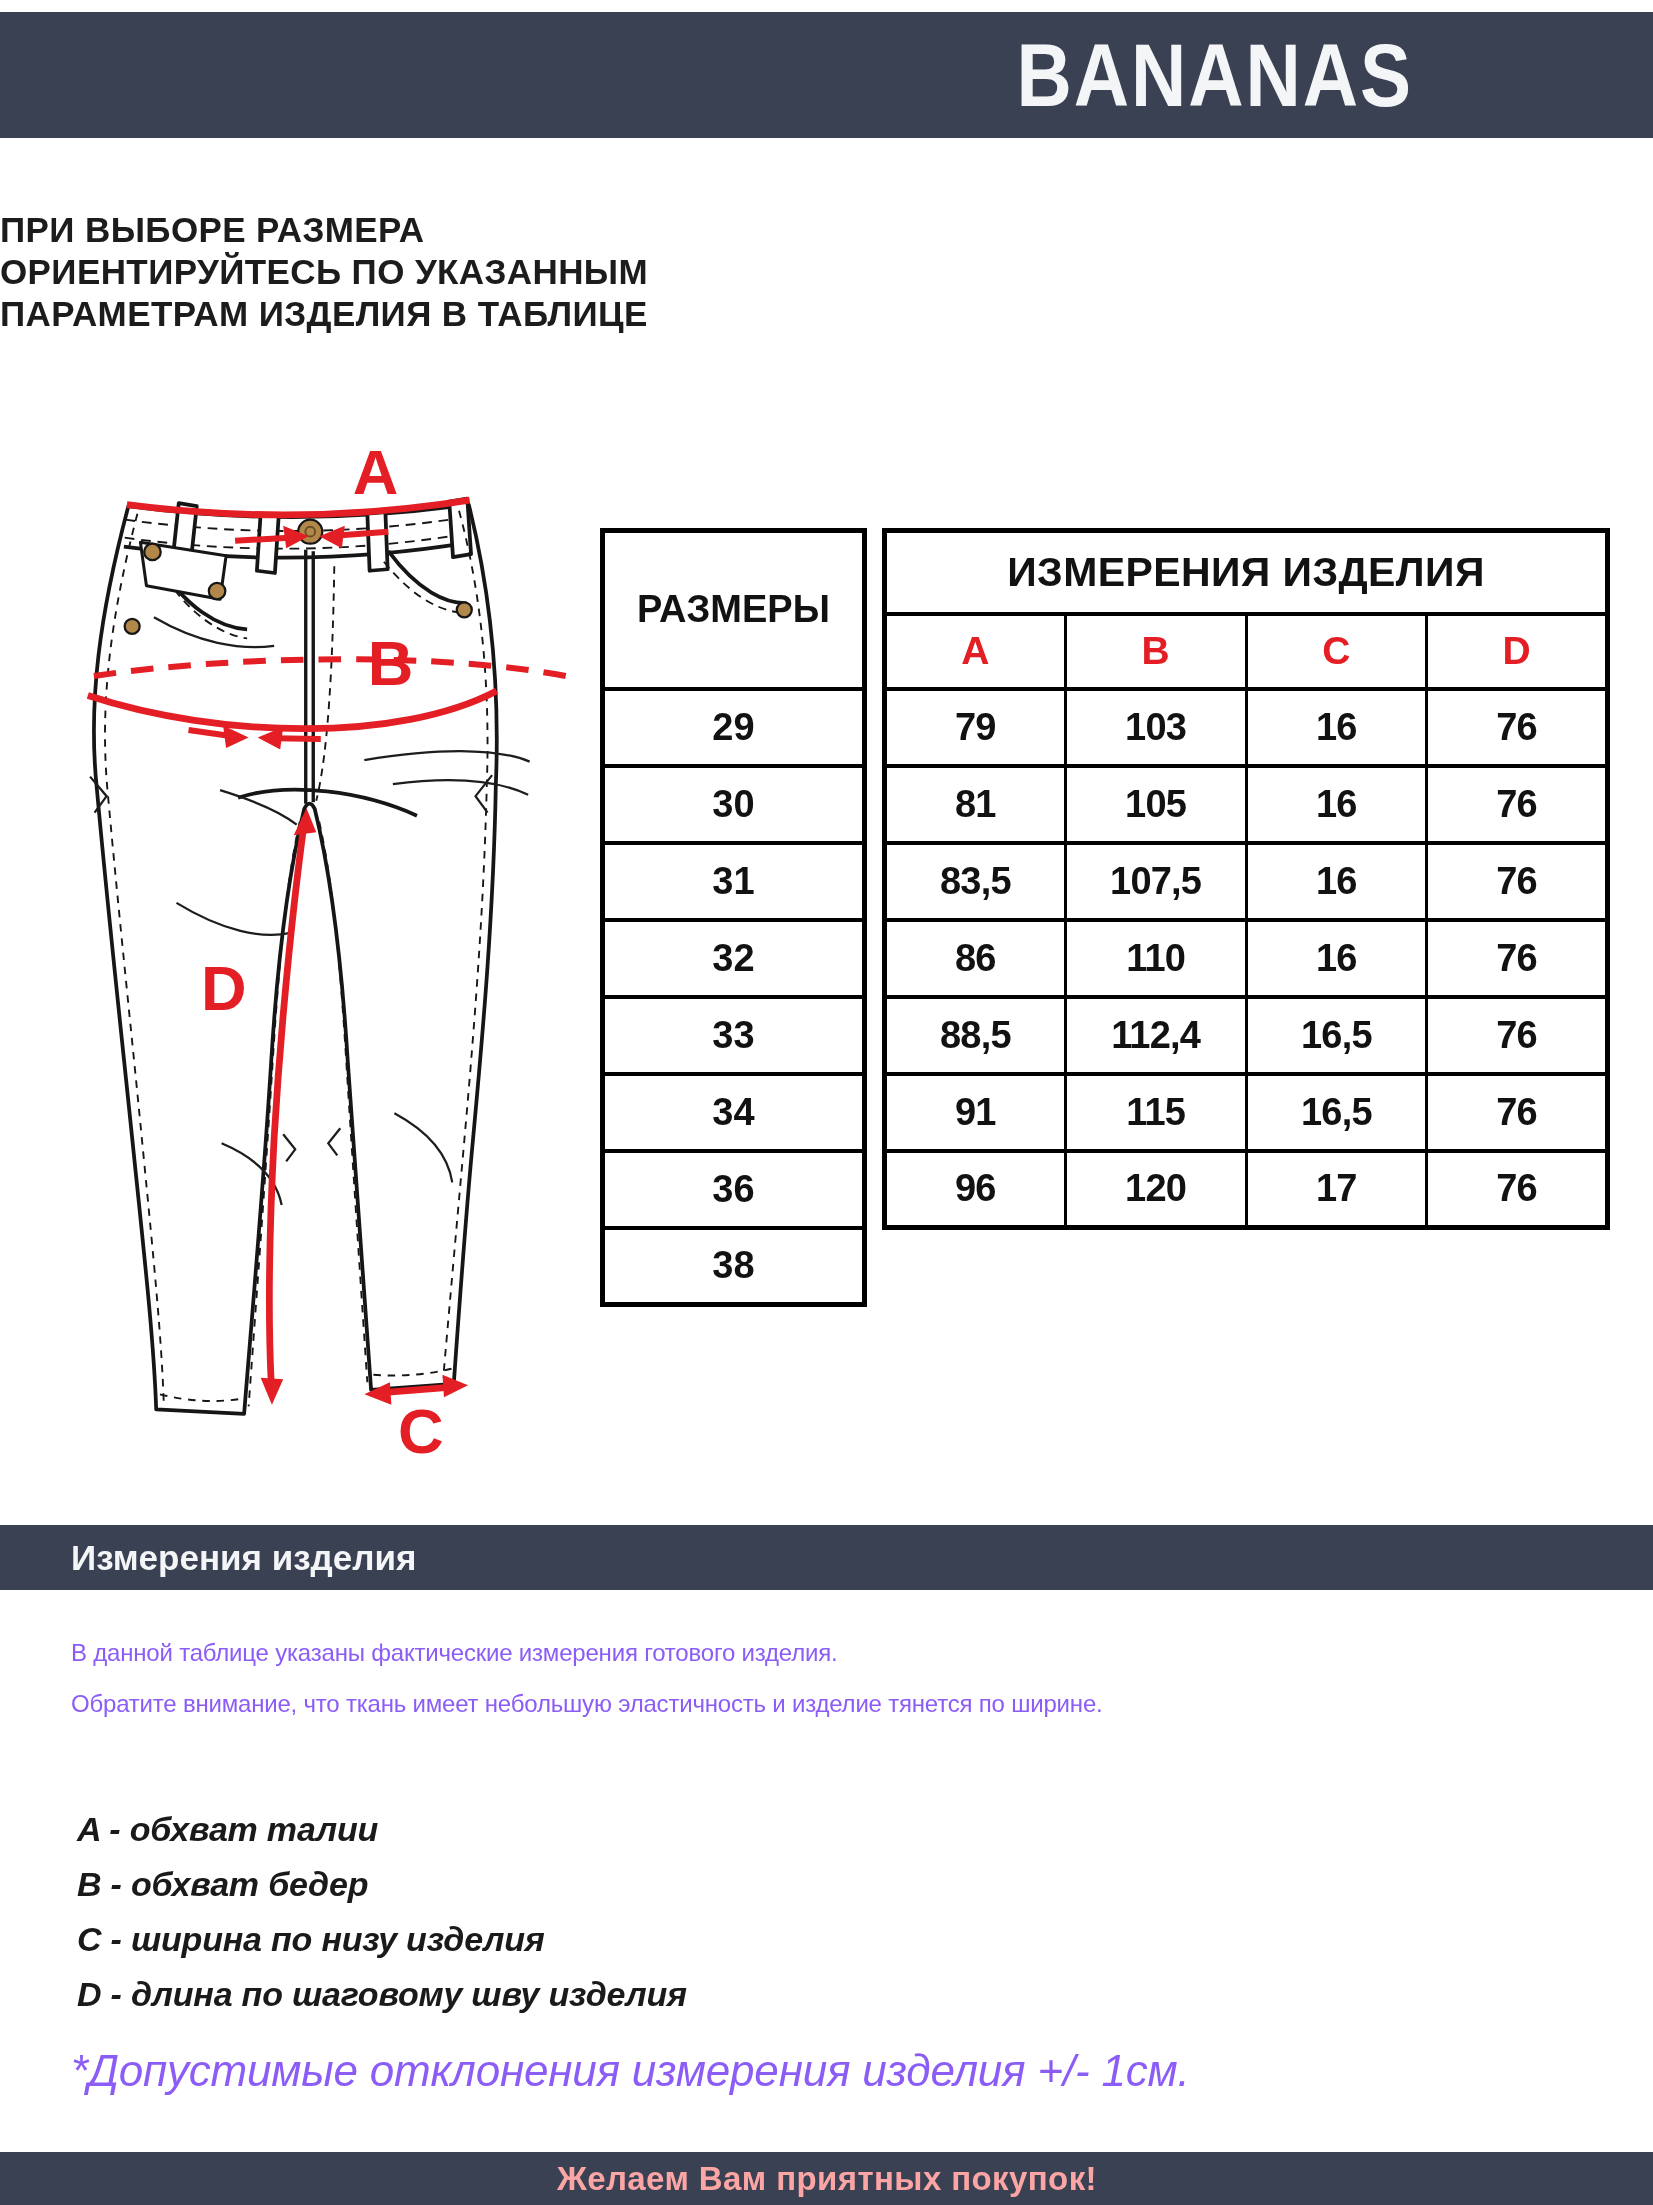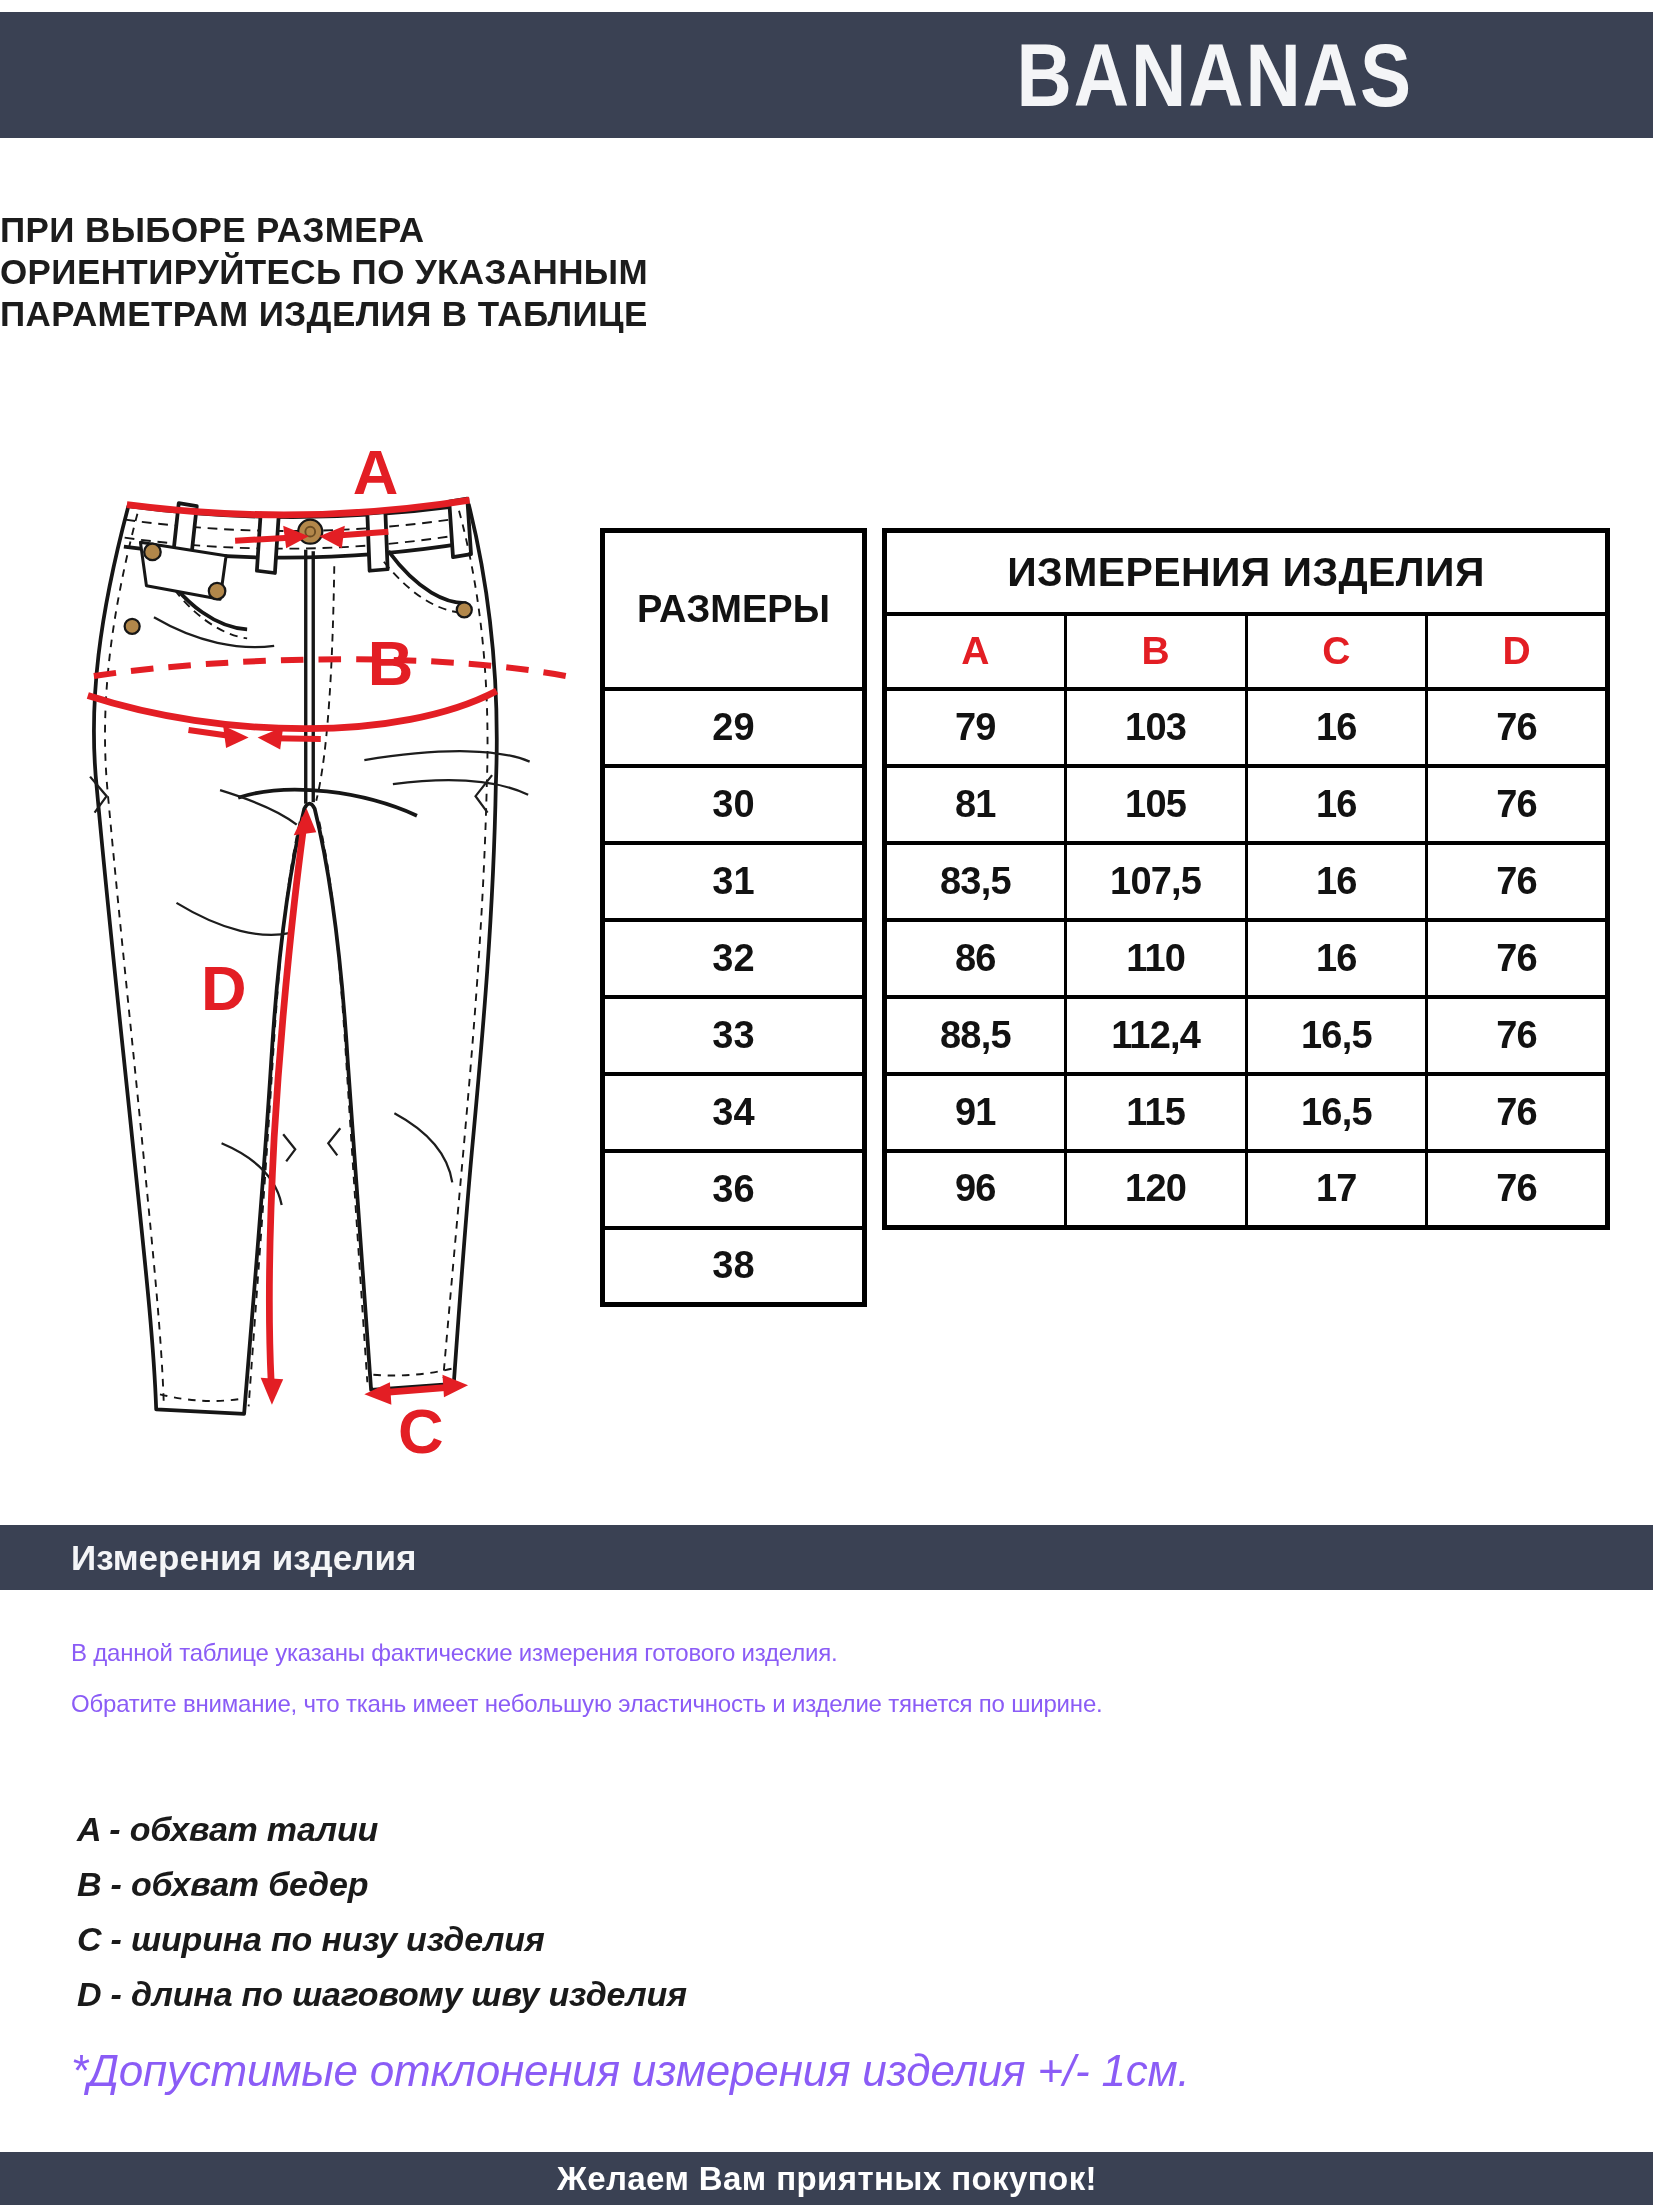--- a/index.html
+++ b/index.html
@@ -56,21 +56,21 @@
     margin-bottom:10.5px;}
   .legend{position:absolute;left:77px;top:1810px;font-style:italic;}
   .legend .legend-item{font-size:34px;font-weight:bold;color:#1a1a1a;
     margin-bottom:16px;letter-spacing:-0.2px;}
   .note{position:absolute;left:71px;top:2046px;font-size:44px;font-style:italic;
     color:#8b5cf6;letter-spacing:-0.2px;}
 
   
   .footer-bar{position:absolute;left:0;top:2152px;width:1654px;height:53px;
     background:var(--navy);display:flex;align-items:center;justify-content:center;}
-  .footer-text{color:#ffffff;font-size:33px;font-weight:bold;letter-spacing:0.4px;}
+  .footer-text{color:#fca5a5;font-size:33px;font-weight:bold;letter-spacing:0.4px;}
 </style>
 </head>
 <body>
 
 <div class="topbar">
   <span class="brand">BANANAS</span>
 </div>
 
 <div class="intro-title">
     <div class="line">ПРИ ВЫБОРЕ РАЗМЕРА</div>

